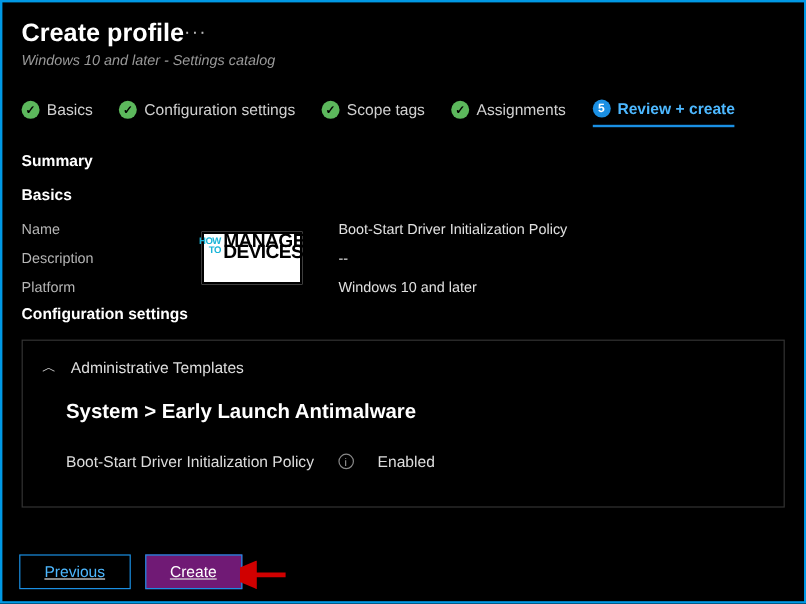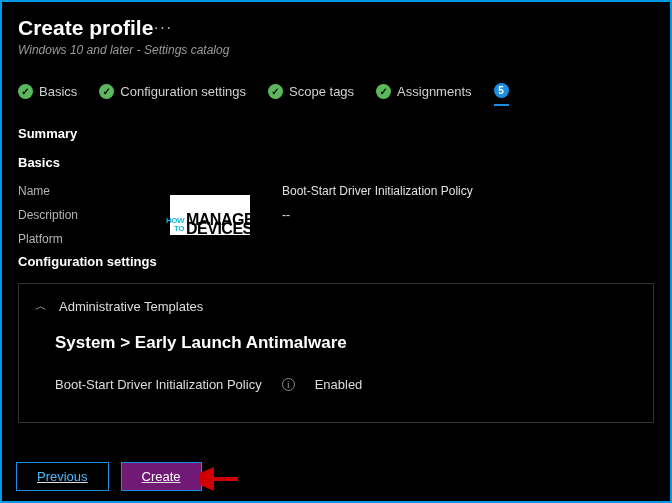--- a/index.html
+++ b/index.html
@@ -85,21 +85,21 @@
     color:#b5b5b5;
     margin-bottom:5px;
   }
   .val { color:#e0e0e0; }
   .watermark {
     grid-row: 1 / span 3;
     grid-column: 2;
     width:84px;height:44px;
     background:#fff;
     border:2px solid #000;
-    display:flex;align-items:flex-end;justify-content:center;
+    display:flex;align-items:flex-start;justify-content:center;
     font-family: Arial, sans-serif;
     font-weight:900;
     font-size:11px;
     color:#000;
     letter-spacing:-0.5px;
     flex-direction:row;
     padding:2px;
     margin:0 30px 0 30px;
   }
   .watermark .howto { color:#1ab5d8; font-size:8px; line-height:8px; text-align:right; margin-right:2px;}
@@ -181,39 +181,41 @@
   <div class="step">
     <span class="step-check">✓</span>
     <span>Scope tags</span>
   </div>
   <div class="step">
     <span class="step-check">✓</span>
     <span>Assignments</span>
   </div>
   <div class="step active">
     <span class="step-num">5</span>
+    <span>Review + create</span>
   </div>
 </div>
 
 <div class="body">
   <div class="section-label">Summary</div>
 
   <div class="section-label">Basics</div>
   <div class="basics-grid">
     <div>Name</div>
     <div class="watermark">
       <div class="howto"><span>HOW</span><br><span>TO</span></div>
       <div class="md"><span>MANAGE</span><br><span>DEVICES</span></div>
     </div>
     <div class="val">Boot-Start Driver Initialization Policy</div>
 
     <div>Description</div>
     <div class="val">--</div>
 
     <div>Platform</div>
+    <div class="val">Windows 10 and later</div>
   </div>
 
   <div class="section-label">Configuration settings</div>
 
   <div class="conf-box">
     <div class="expander">
       <span class="chev">︿</span>
       <span>Administrative Templates</span>
     </div>
     <div class="path">System &gt; Early Launch Antimalware</div>

